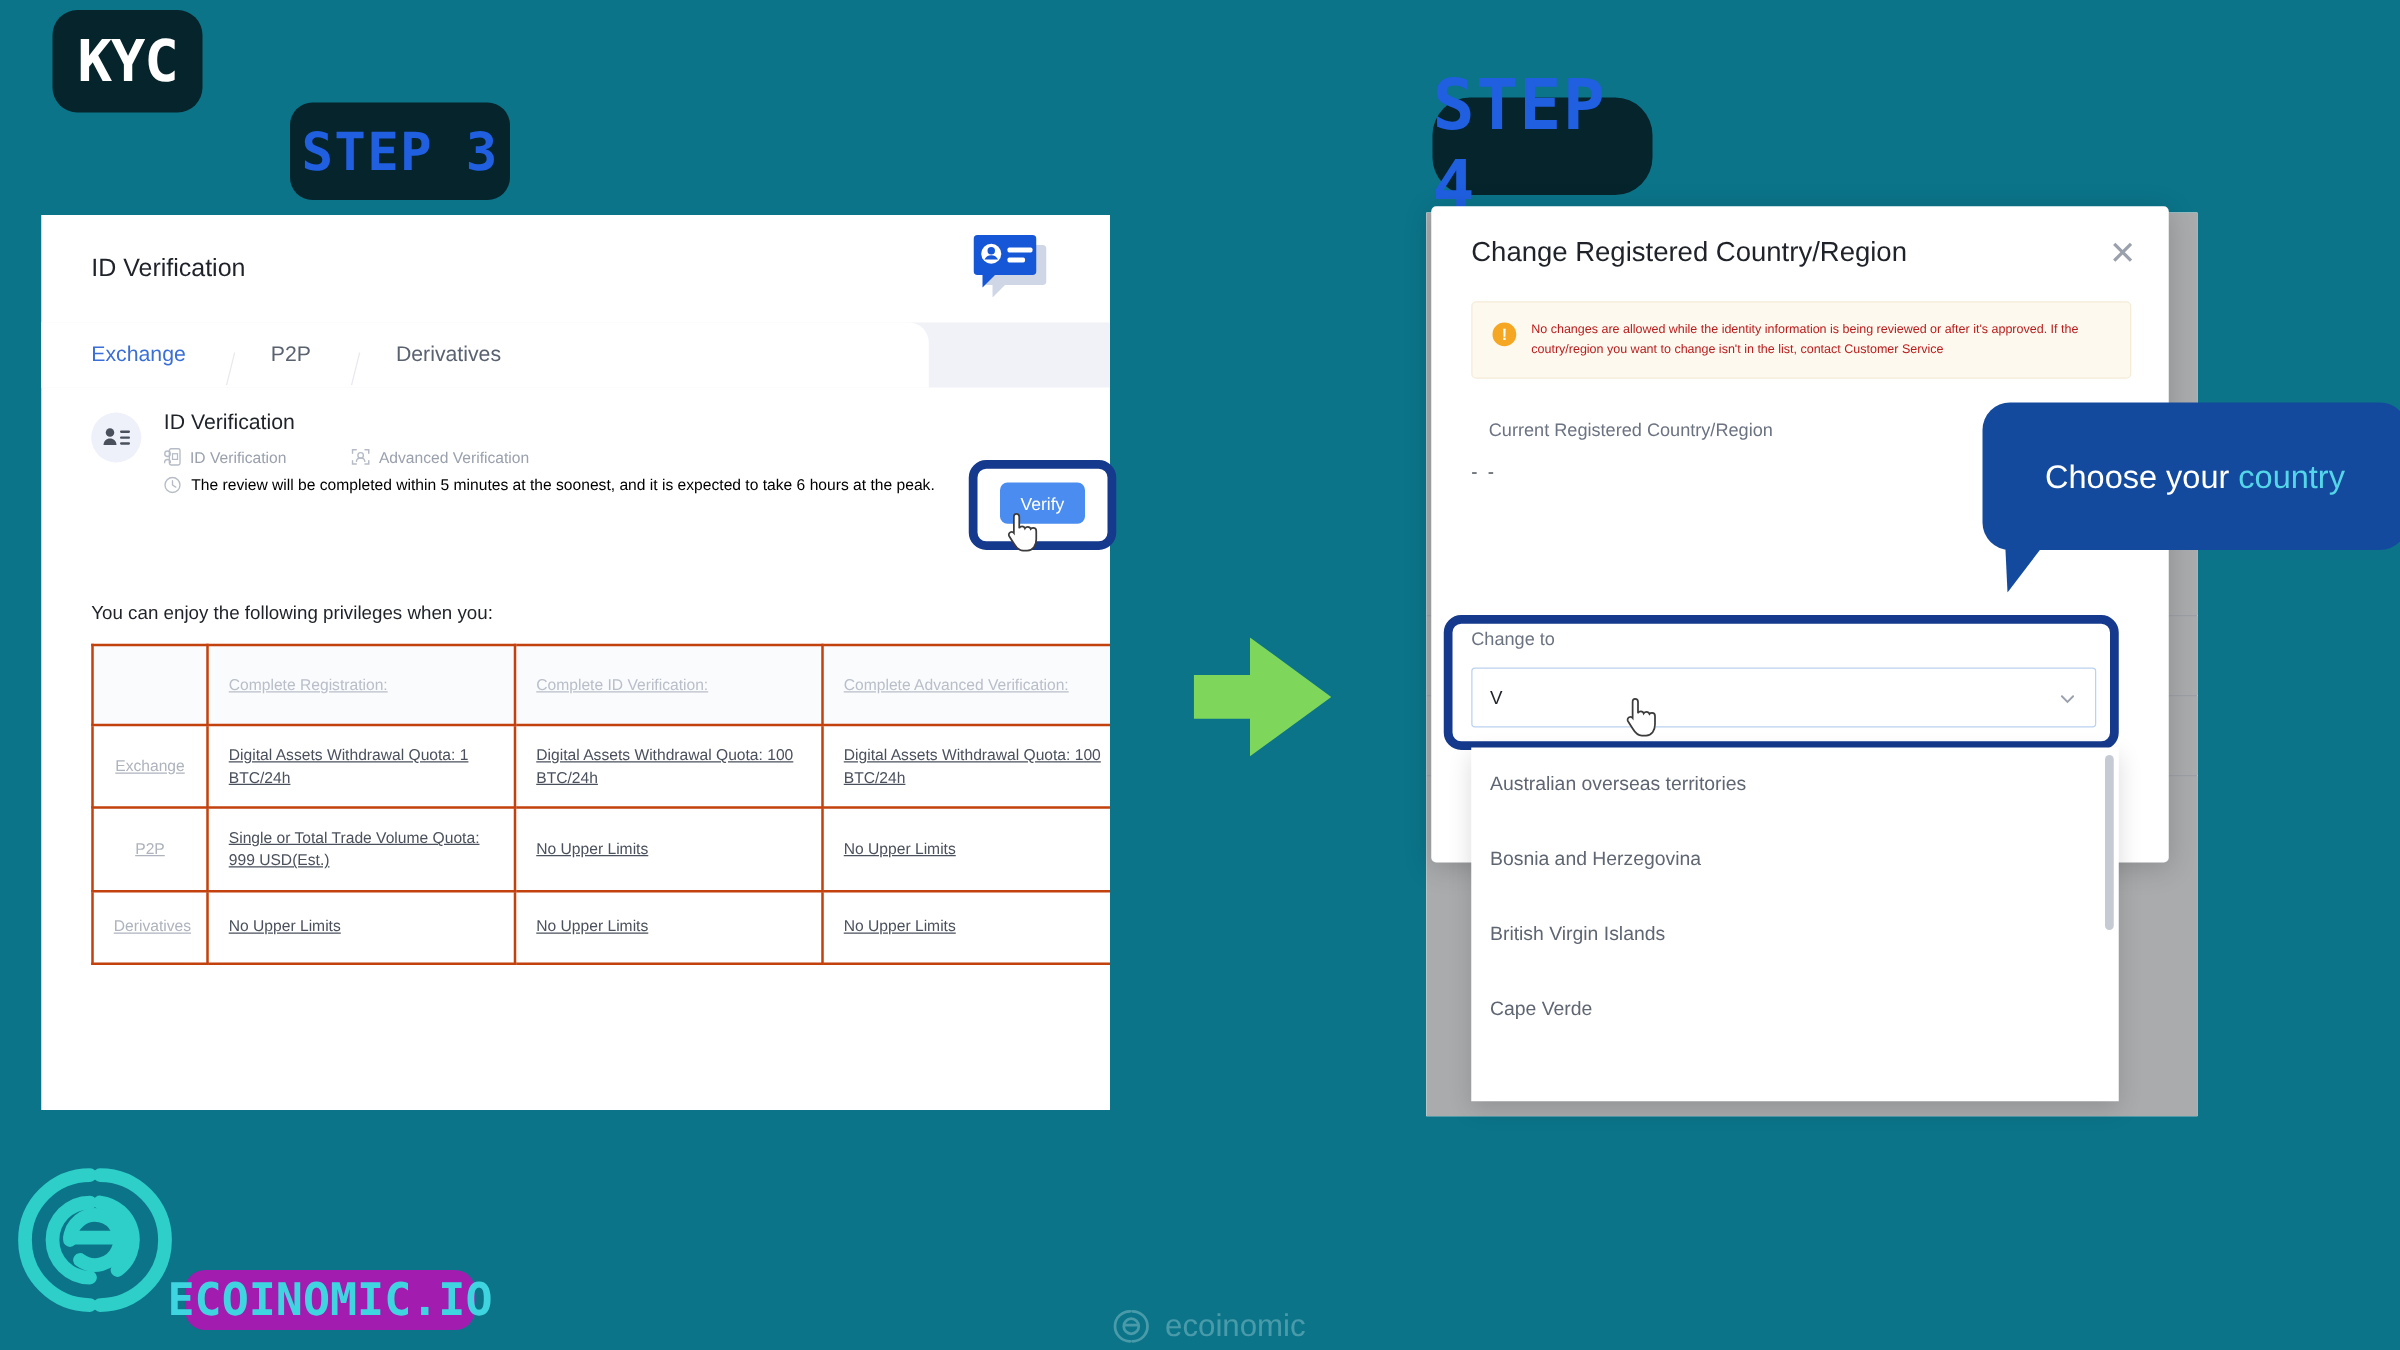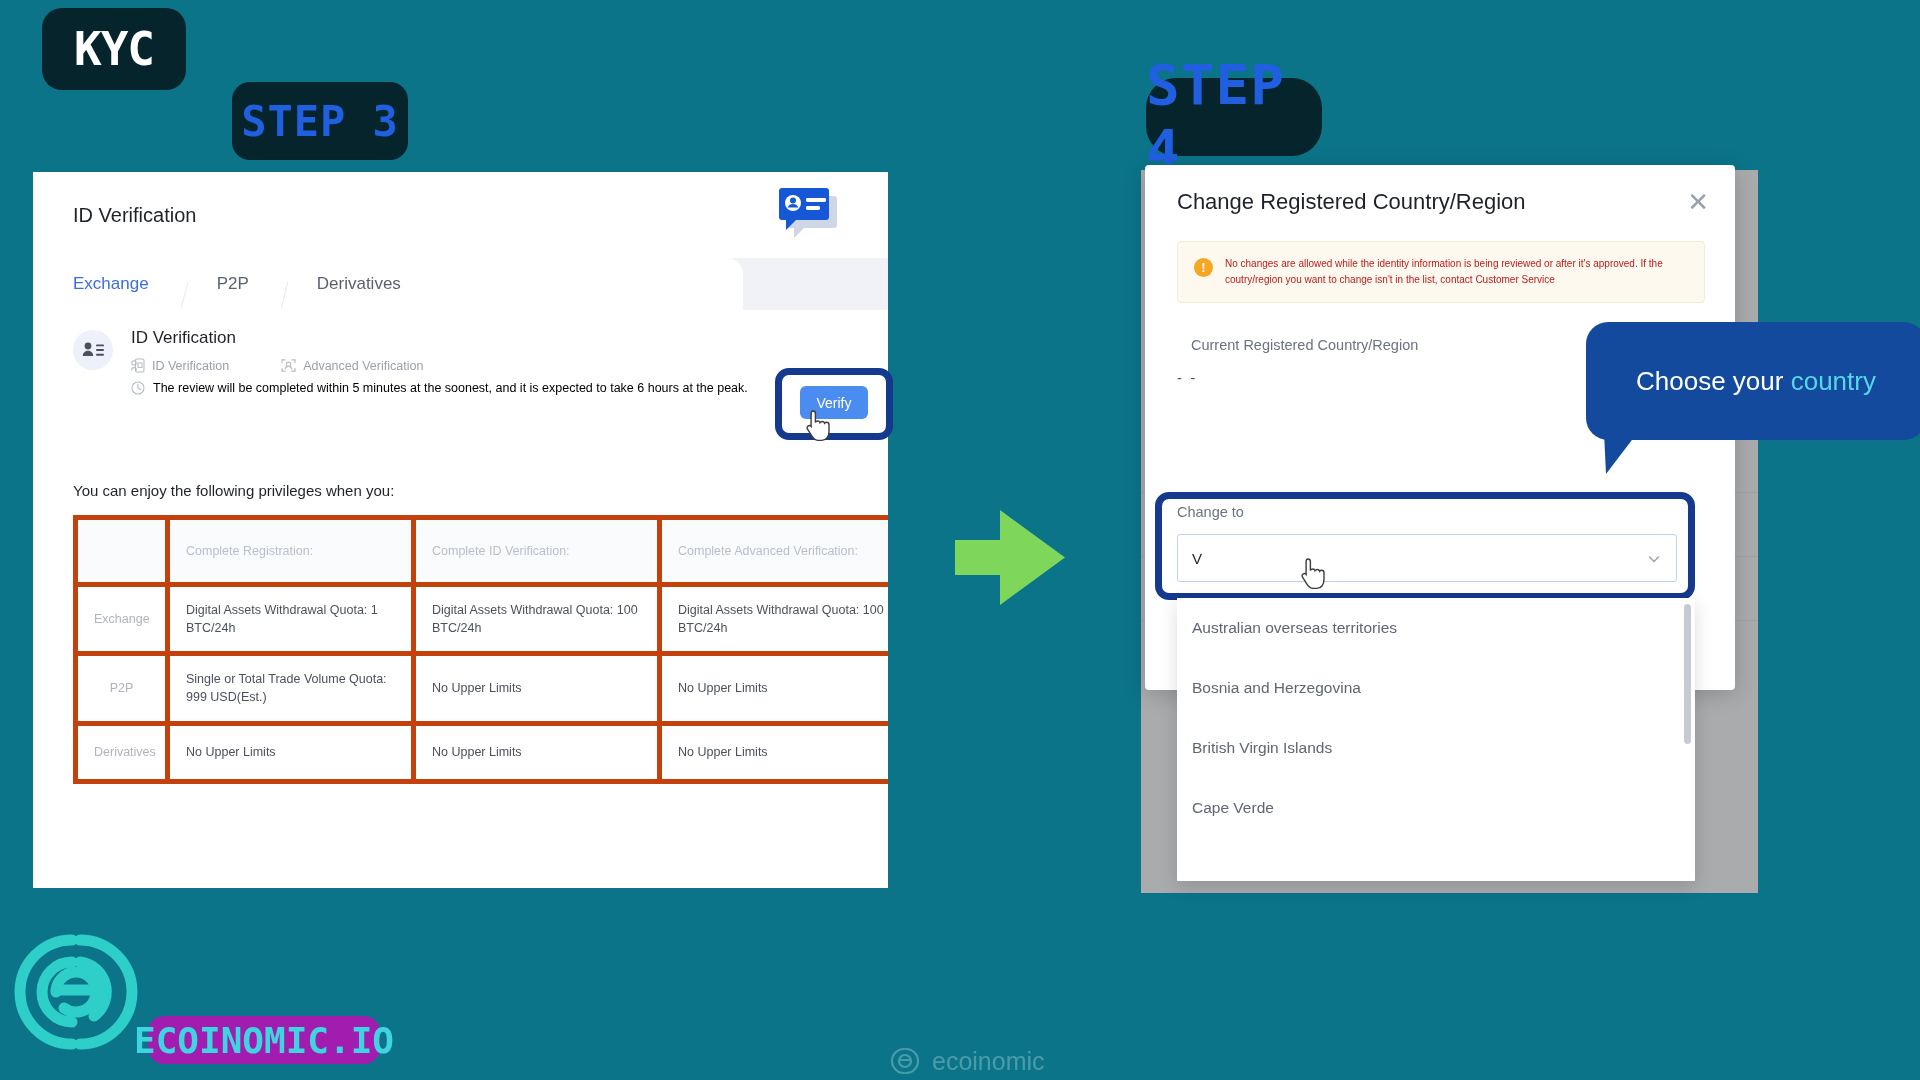--- a/index.html
+++ b/index.html
@@ -7,21 +7,21 @@
     width:1920px;height:1080px;position:relative;overflow:hidden;
     background:#0b7489;
     font-family:"Liberation Sans", sans-serif;
   }
   
   .badge-dark{
     position:absolute;background:#06242b;border-radius:18px;
     display:flex;align-items:center;justify-content:center;
     color:#ffffff;letter-spacing:1px;
   }
-  #kyc-badge{left:42px;top:8px;width:144px;height:82px;border-radius:20px;
+  #kyc-badge{left:42px;top:8px;width:120px;height:82px;border-radius:20px;
     font-size:46px;font-weight:bold;font-family:"DejaVu Sans Mono", monospace;
     letter-spacing:-1px;}
   #step3-badge{left:232px;top:82px;width:176px;height:78px;border-radius:18px;
     color:#1f5fe0;font-size:42px;font-weight:bold;
     font-family:"DejaVu Sans Mono", monospace;letter-spacing:1px;}
   #step4-badge{left:1146px;top:78px;width:176px;height:78px;border-radius:30px;
     color:#1f5fe0;font-size:56px;font-weight:bold;
     font-family:"DejaVu Sans Mono", monospace;letter-spacing:1px;}
 
   
@@ -58,23 +58,23 @@
     height:72px;border:7px solid #15398c;border-radius:14px;background:#ffffff;
     box-sizing:border-box;}
   #verify-button{position:absolute;left:800px;top:386px;width:68px;height:33px;
     background:#4a8cf0;border-radius:6px;color:#ffffff;font-size:14px;
     display:flex;align-items:center;justify-content:center;}
   #verify-cursor{position:absolute;left:805px;top:410px;width:26px;height:32px;}
 
   #privileges{padding:0 40px;}
   .priv-title{font-size:15px;color:#1f2329;margin:44px 0 16px 0;}
   table.priv{border-collapse:collapse;width:830px;table-layout:fixed;}
-  table.priv td,table.priv th{border:5px solid #c2410c;vertical-align:middle;
+  table.priv td,table.priv th{border:2px solid #c2410c;vertical-align:middle;
     padding:14px 16px;font-size:12.5px;color:#4b515c;text-align:left;
-    line-height:1.45;}
+    line-height:1.45;text-decoration:underline;}
   table.priv thead th{background:#fafbfd;color:#b9bec8;font-weight:normal;
     height:46px;padding:8px 16px;}
   table.priv tbody td:first-child{color:#aeb3bd;text-align:center;}
   table.priv col.c0{width:92px;}
   table.priv col.c1,table.priv col.c2,table.priv col.c3{width:246px;}
   table.priv tbody tr{height:58px;}
 
   
   #green-arrow{position:absolute;left:955px;top:510px;width:110px;height:95px;}
 

